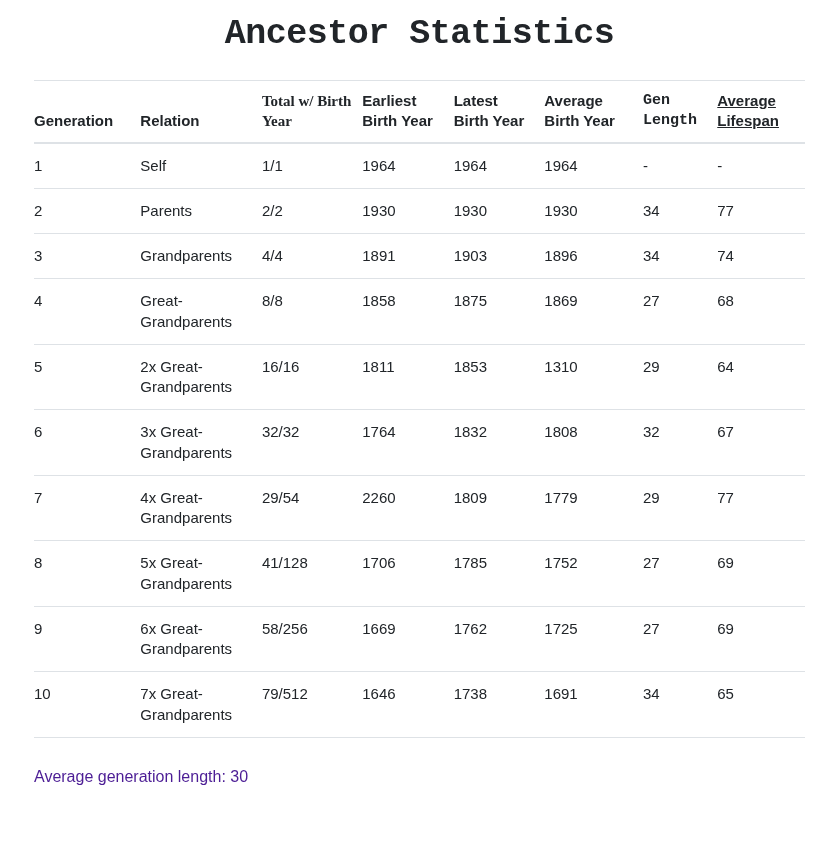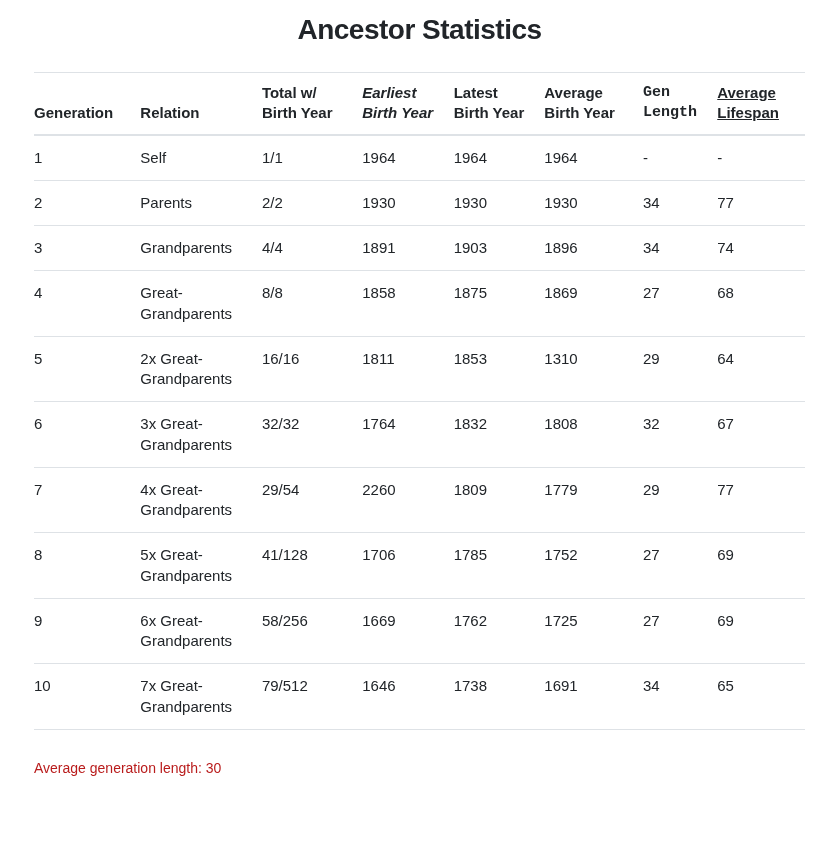--- a/index.html
+++ b/index.html
@@ -14,25 +14,26 @@
     color: #212529;
     overflow: hidden;
   }
   .page {
     width: 839px;
     box-sizing: border-box;
     padding: 0 34px;
   }
   .page-title {
     text-align: center;
-    font-size: 28px;
+    font-size: 35px;
     font-weight: bold;
     color: #212529;
     margin: 14px 0 26px 0;
     letter-spacing: -0.5px;
+    font-family: Liberation Mono, monospace;
   }
   table.stats {
     width: 771px;
     border-collapse: collapse;
     font-size: 15px;
     color: #212529;
   }
   table.stats thead th {
     text-align: left;
     font-weight: bold;
@@ -50,31 +51,31 @@
     line-height: 1.35;
     font-weight: normal;
   }
   table.stats tbody tr:last-child td {
     border-bottom: 1px solid #dee2e6;
     margin-left: 35px;
   }
   
   .col-gen       { width: 104px; }
   .col-relation  { width: 120px; }
-  .col-total     { width: 106px; }
-  .col-earliest  { width:  92px; font-style: italic; }
+  .col-total     { width: 106px; font-family: Liberation Serif, serif; }
+  .col-earliest  { width:  92px; }
   .col-latest    { width:  94px; }
   .col-avgbirth  { width: 100px; }
   .col-genlen    { width:  70px; font-family: Liberation Mono, monospace; }
   .col-lifespan  { width:  85px; text-decoration: underline; }
 
   .summary {
     margin-top: 30px;
-    font-size: 14px;
-    color: #b91c1c;
+    font-size: 16px;
+    color: #4c1d95;
   }
   .summary p {
     margin: 0 0 28px 0;
   }
 </style>
 </head>
 <body>
 
 <div class="page">
 

